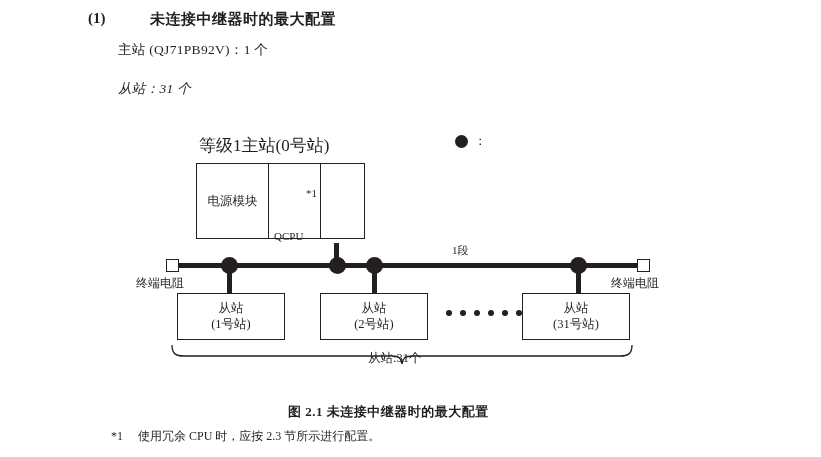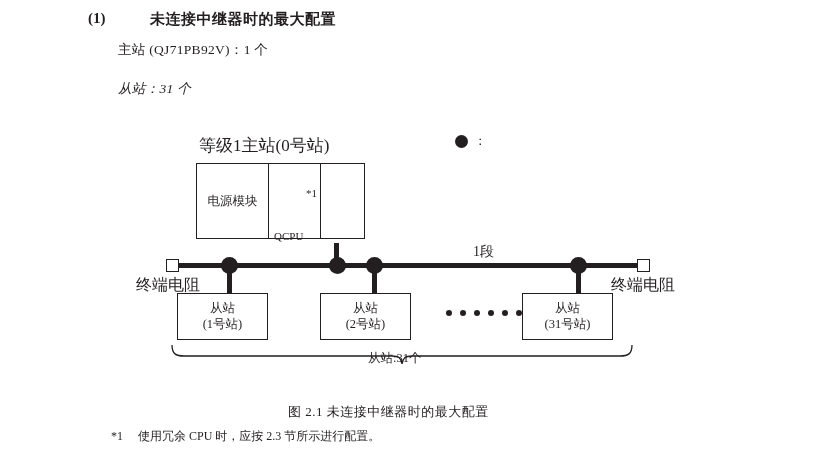--- a/index.html
+++ b/index.html
@@ -122,29 +122,29 @@
   }
   .term-box {
     width: 13px; height: 13px;
     border: 1.6px solid #231f20;
     background: #ffffff;
     box-sizing: border-box;
   }
   #term-left  { left: 166px; top: 259px; }
   #term-right { left: 637px; top: 259px; }
   .term-label {
-    font-size: 16px;
+    font-size: 12px;
     white-space: nowrap;
   }
   #term-label-left  { left: 136px; top: 275px; }
   #term-label-right { left: 611px; top: 275px; }
 
   #segment-label {
-    left: 473px; top: 243px;
-    font-size: 14px;
+    left: 452px; top: 243px;
+    font-size: 11px;
   }
 
   
   .bus-dot {
     width: 17px; height: 17px;
     border-radius: 50%;
     background: #231f20;
     top: 257px;
   }
   #dot-1 { left: 221px; }
@@ -158,21 +158,21 @@
     background: #231f20;
     top: 265px;
     height: 29px;
   }
   #lead-1 { left: 227px; }
   #lead-2 { left: 372px; }
   #lead-3 { left: 576px; }
 
   
   .slave-box {
-    width: 91px; height: 47px;
+    width: 108px; height: 47px;
     border: 1.4px solid #231f20;
     box-sizing: border-box;
     top: 293px;
     display: flex;
     flex-direction: column;
     align-items: center;
     justify-content: center;
     font-size: 12.5px;
     line-height: 1.25;
     background: #ffffff;
@@ -202,21 +202,21 @@
   #brace-label {
     left: 368px; top: 350px;
     font-size: 12.5px;
     white-space: nowrap;
   }
 
   
   #figure-caption {
     left: 288px; top: 403px;
     font-size: 13px;
-    font-weight: normal;
+    font-weight: bold;
     letter-spacing: 0.5px;
     white-space: nowrap;
     text-align: center;
   }
   #footnote {
     left: 111px; top: 428px;
     font-size: 12px;
     white-space: nowrap;
   }
   #footnote .fn-mark { margin-right: 12px; }

